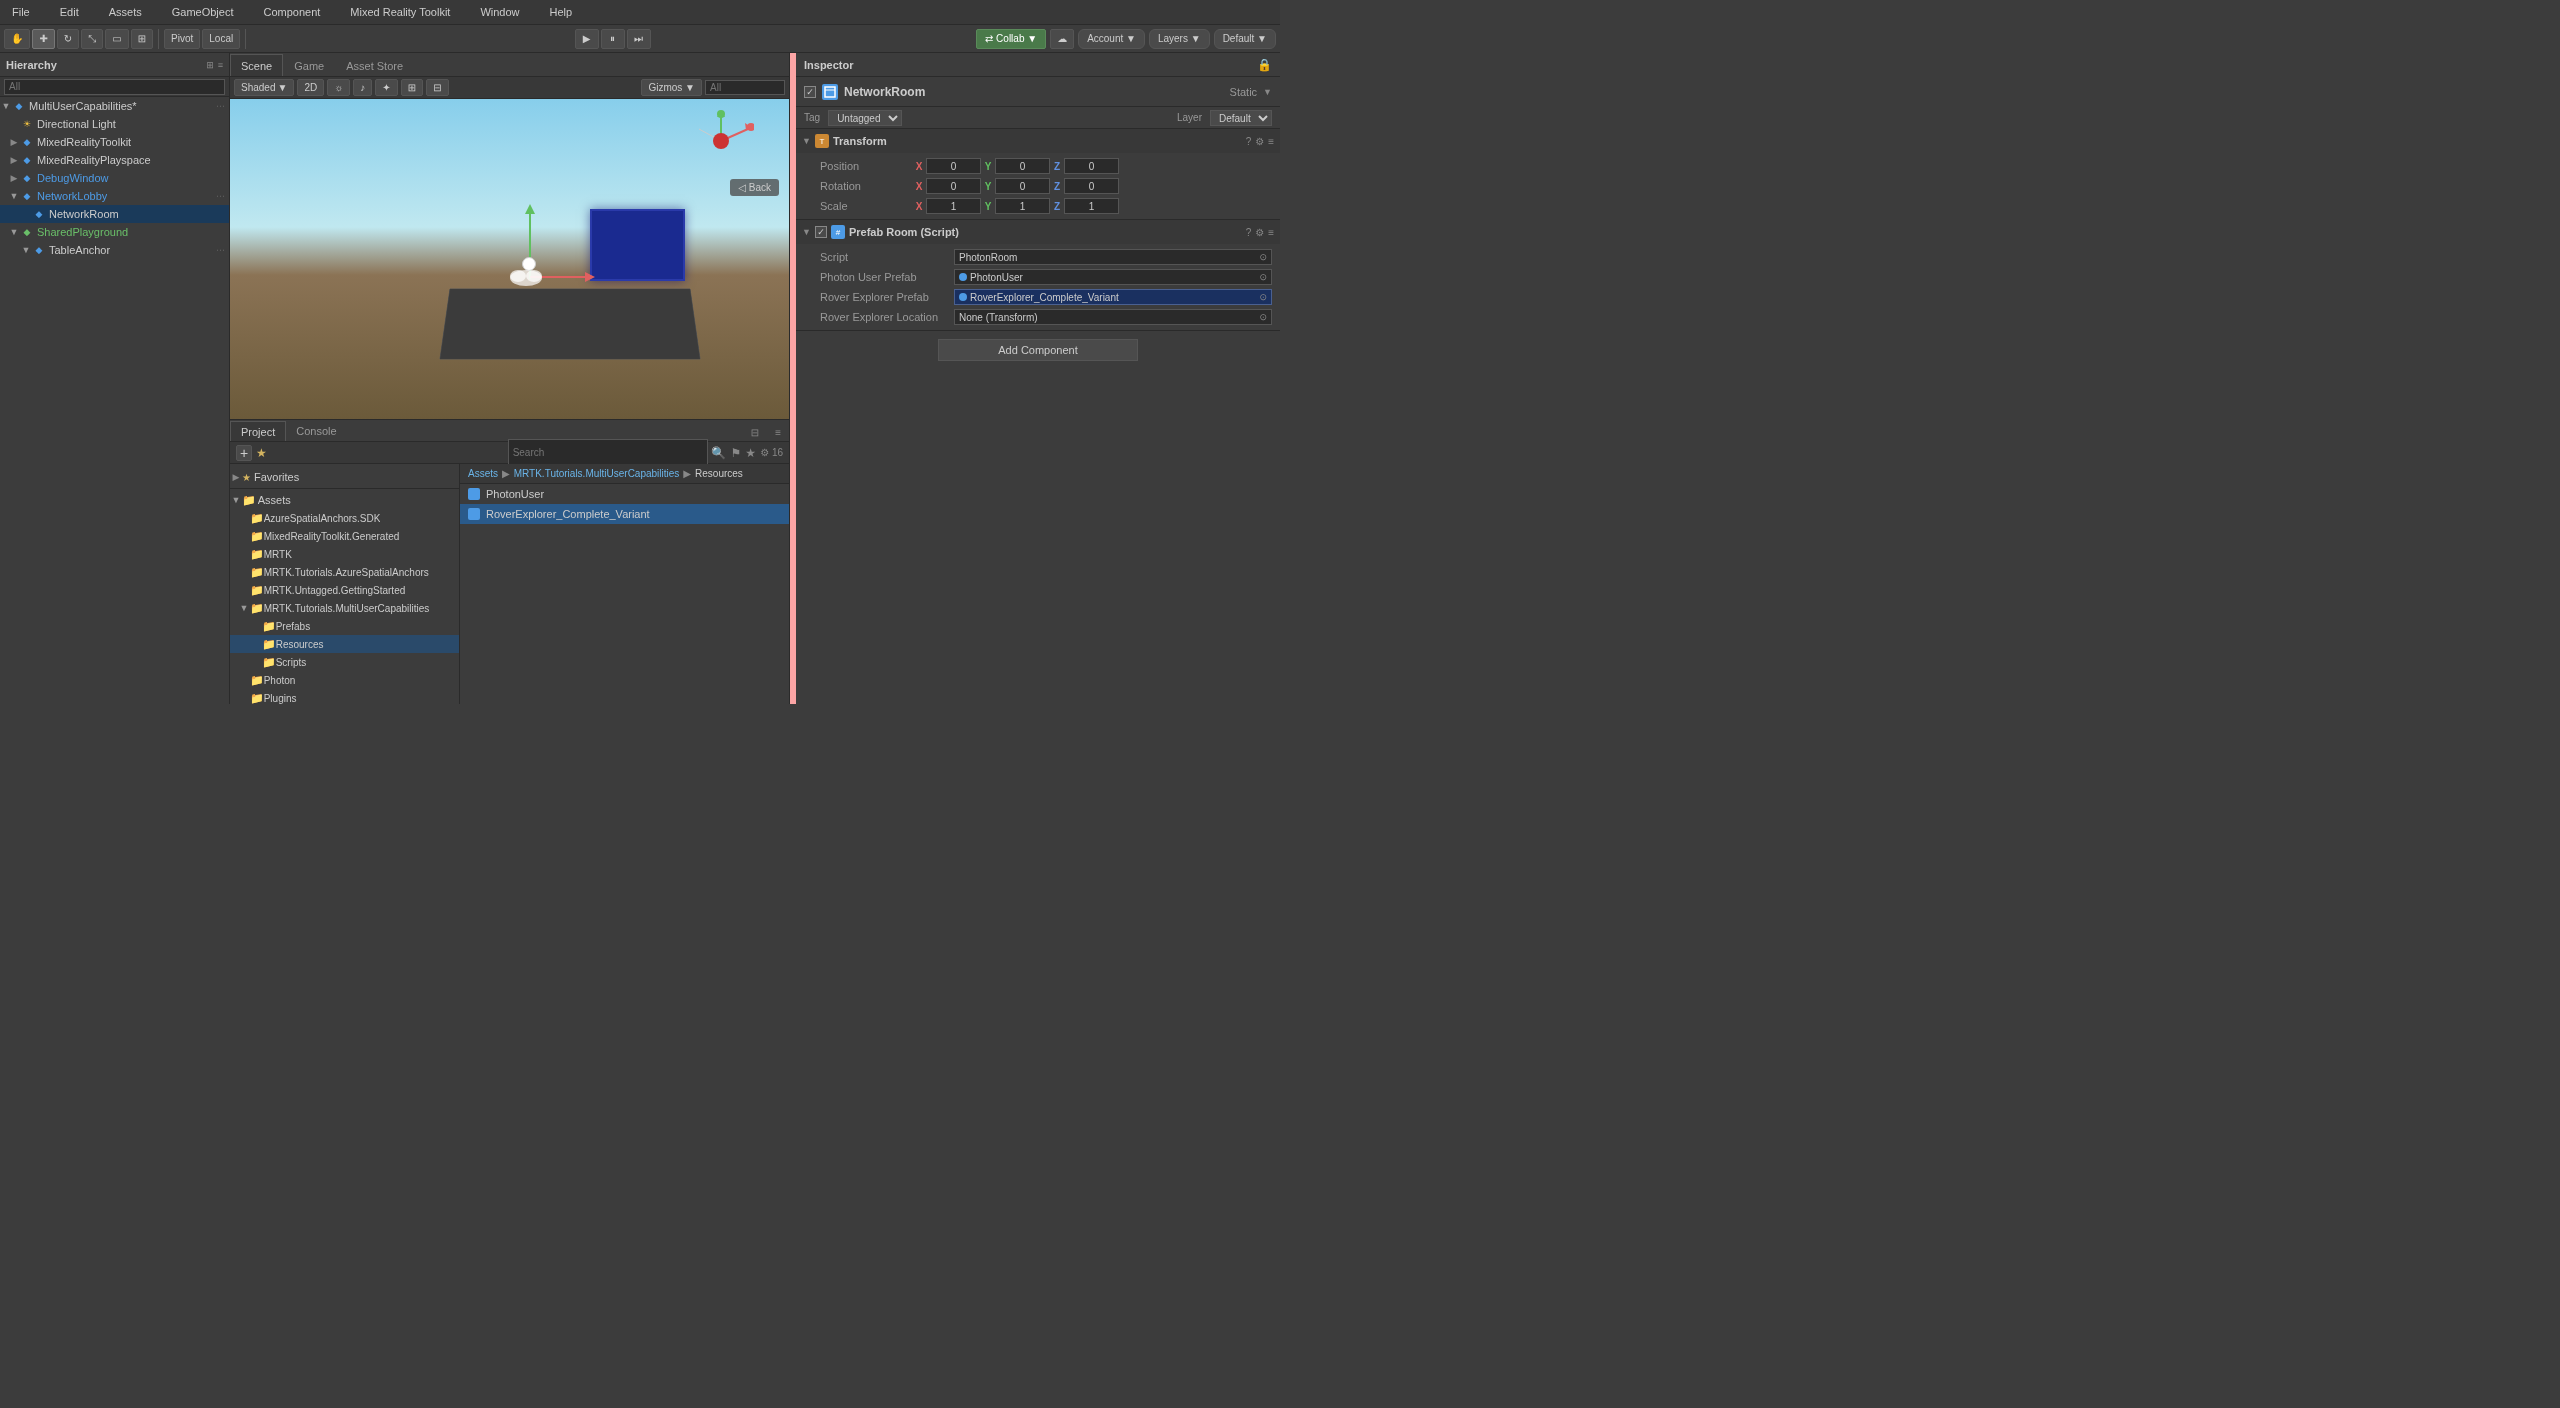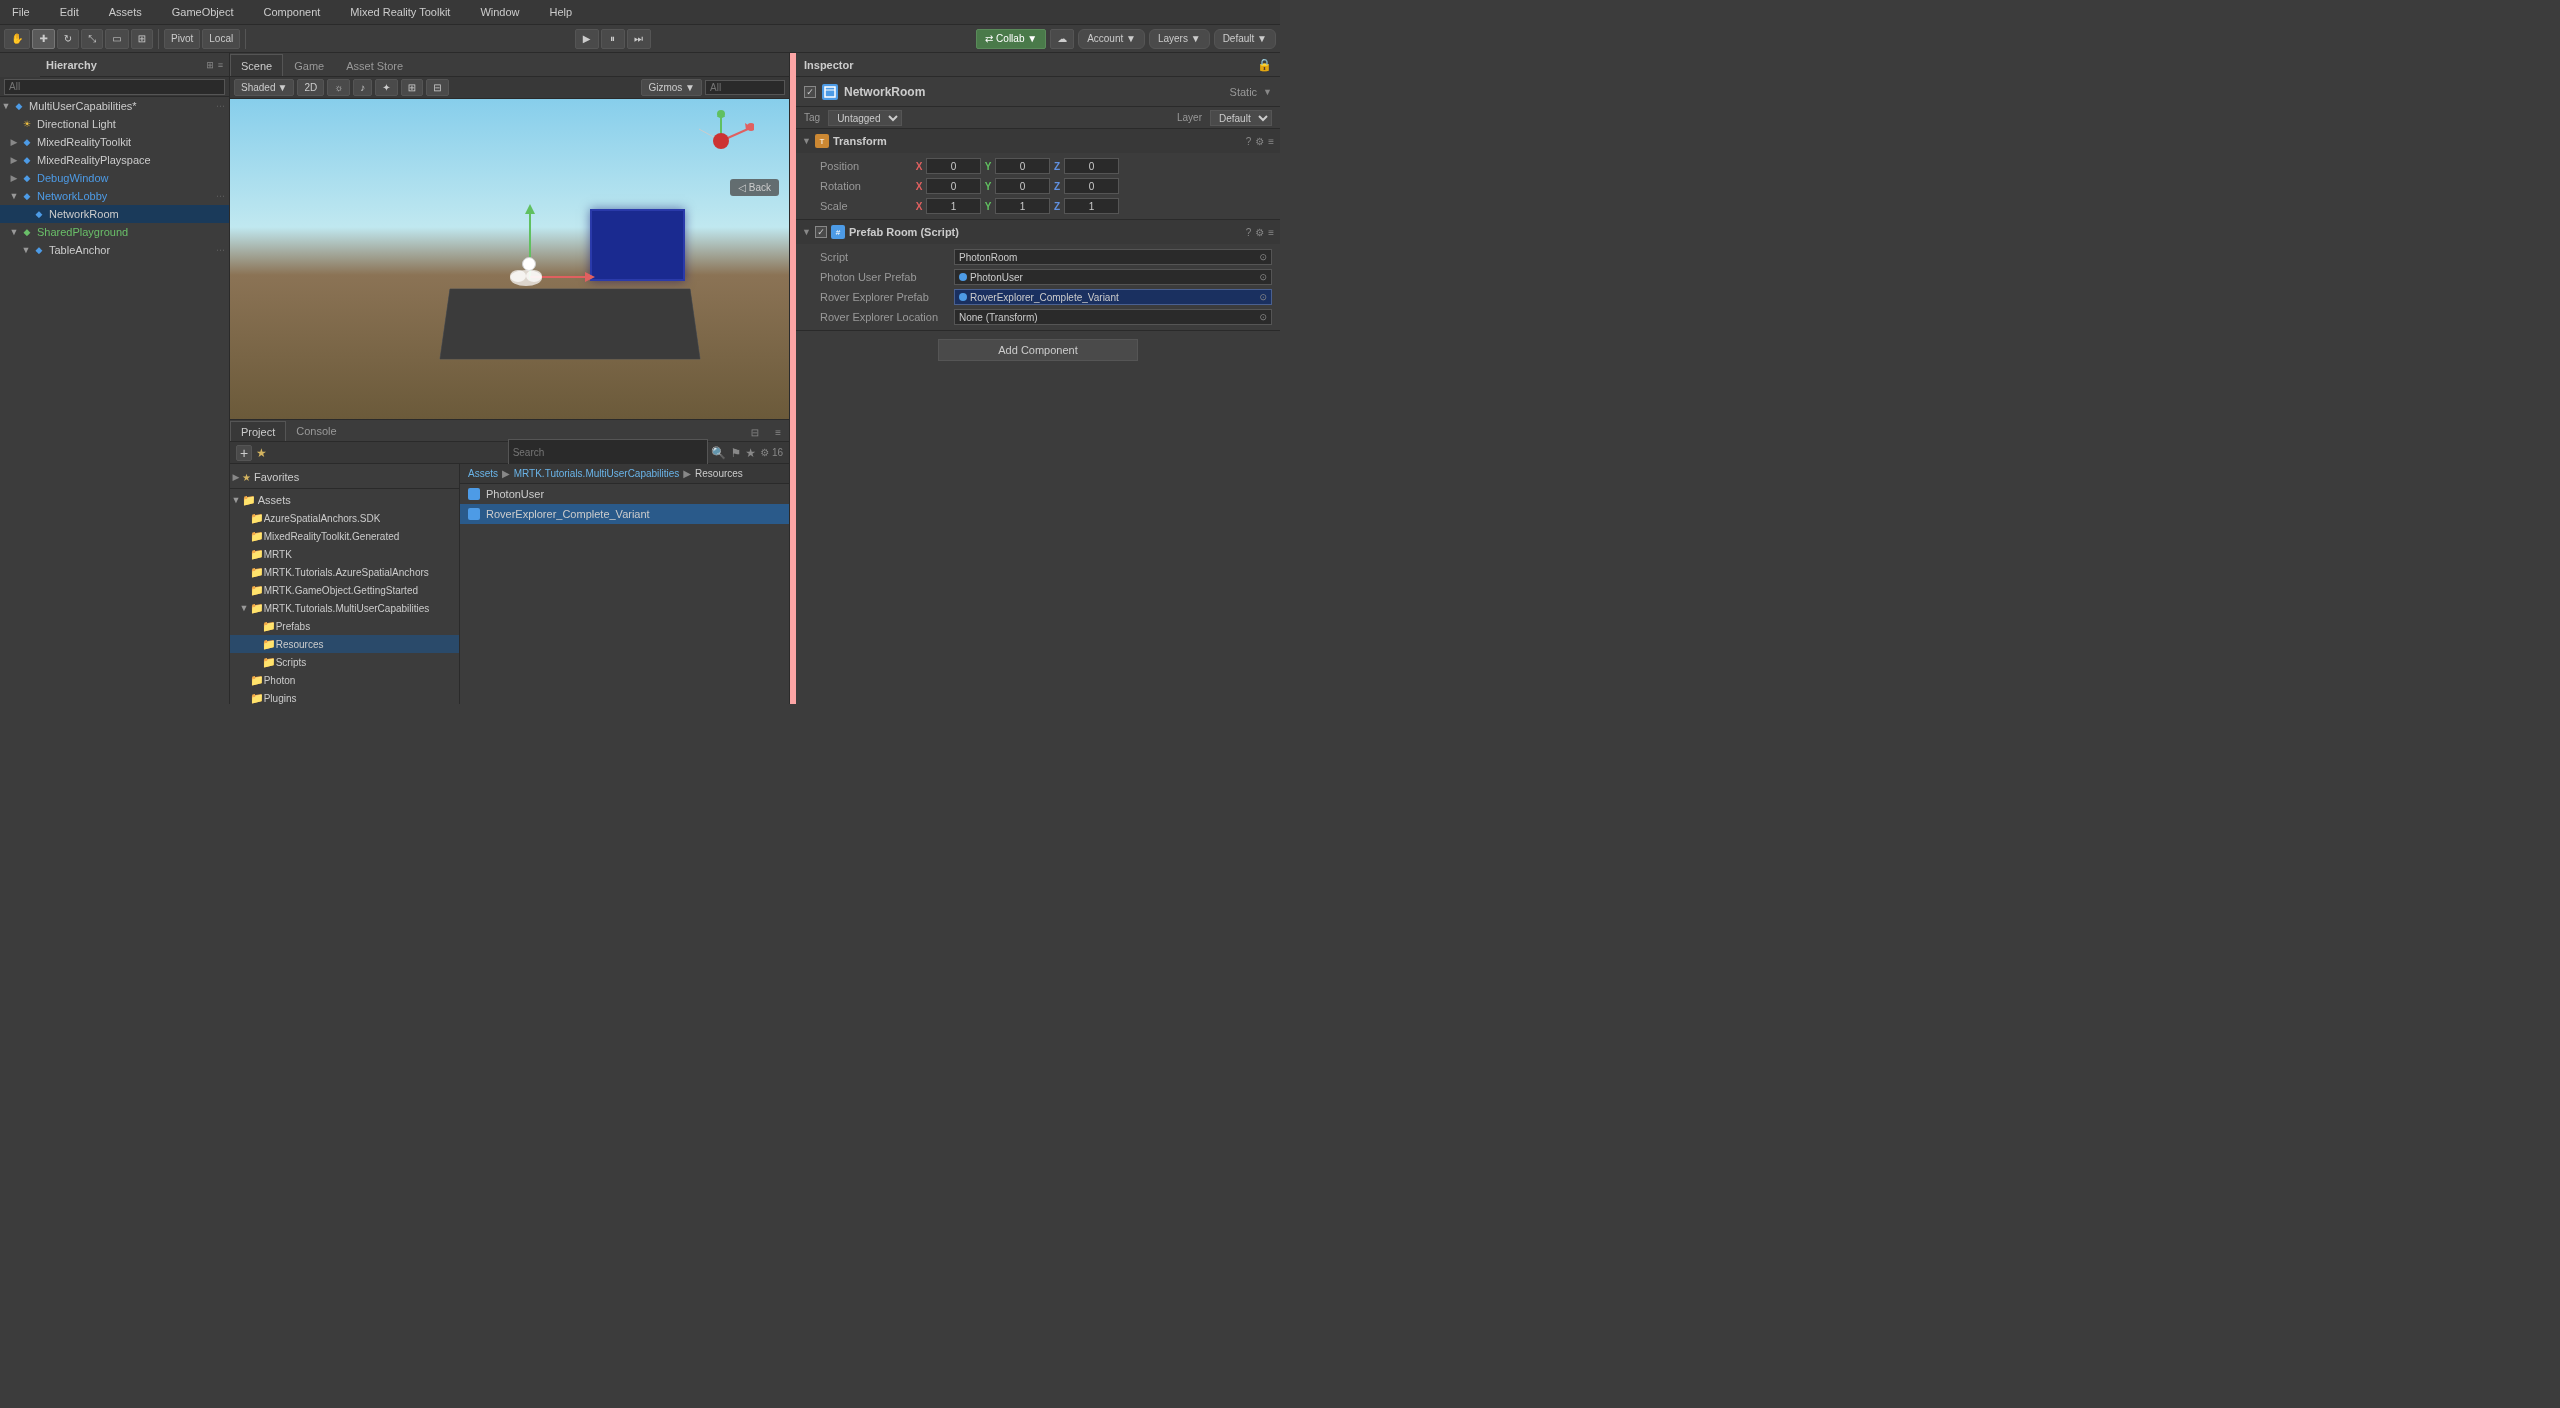--- a/index.html
+++ b/index.html
@@ -117,21 +117,20 @@
       flex-direction: column;
     }
     .panel-header {
       background: #3c3c3c;
       padding: 4px 6px;
       border-bottom: 1px solid #2a2a2a;
       display: flex;
       align-items: center;
       justify-content: space-between;
       height: 24px;
-      margin-left: 40px;
     }
     .panel-title {
       color: #ccc;
       font-size: 11px;
       font-weight: bold;
     }
     .panel-header-icons {
       display: flex;
       gap: 4px;
       color: #888;
@@ -937,21 +936,21 @@
             <span class="tree-label" style="font-size:10px">MRTK</span>
           </div>
           <div class="tree-item indent-1">
             <span class="tree-arrow"></span>
             <span class="folder-icon">📁</span>
             <span class="tree-label" style="font-size:10px">MRTK.Tutorials.AzureSpatialAnchors</span>
           </div>
           <div class="tree-item indent-1">
             <span class="tree-arrow"></span>
             <span class="folder-icon">📁</span>
-            <span class="tree-label" style="font-size:10px">MRTK.GameObject.GettingStarted</span>
+            <span class="tree-label" style="font-size:10px">MRTK.Untagged.GettingStarted</span>
           </div>
 
           <div class="tree-item indent-1">
             <span class="tree-arrow open">▼</span>
             <span class="folder-icon">📁</span>
             <span class="tree-label" style="font-size:10px">MRTK.Tutorials.MultiUserCapabilities</span>
           </div>
           <div class="tree-item indent-2">
             <span class="tree-arrow"></span>
             <span class="folder-icon">📁</span>

